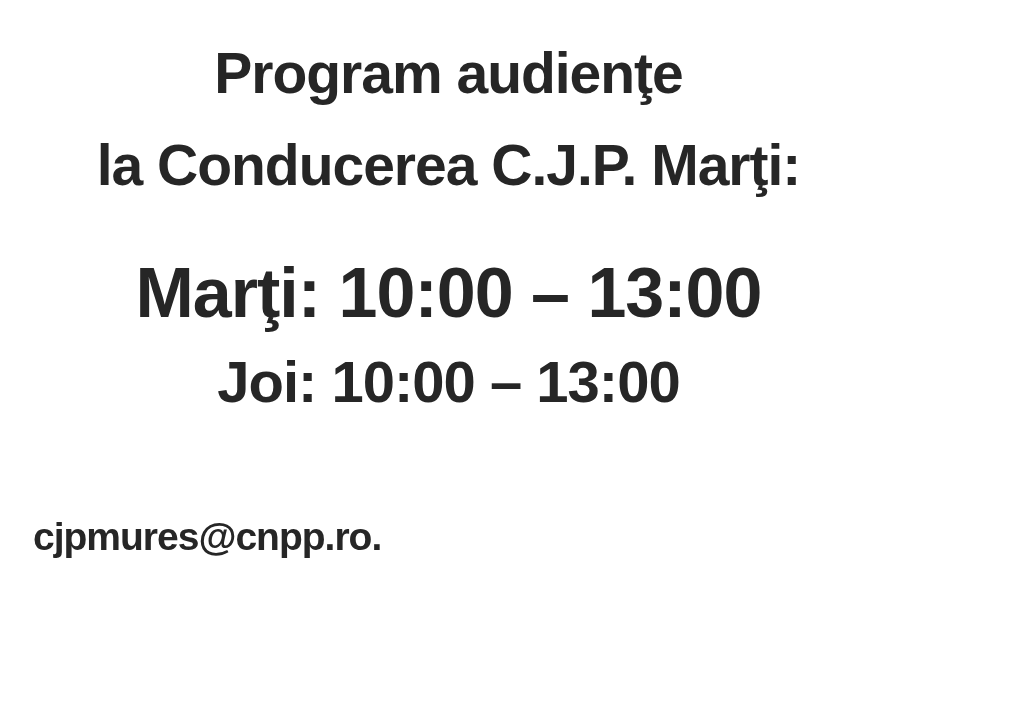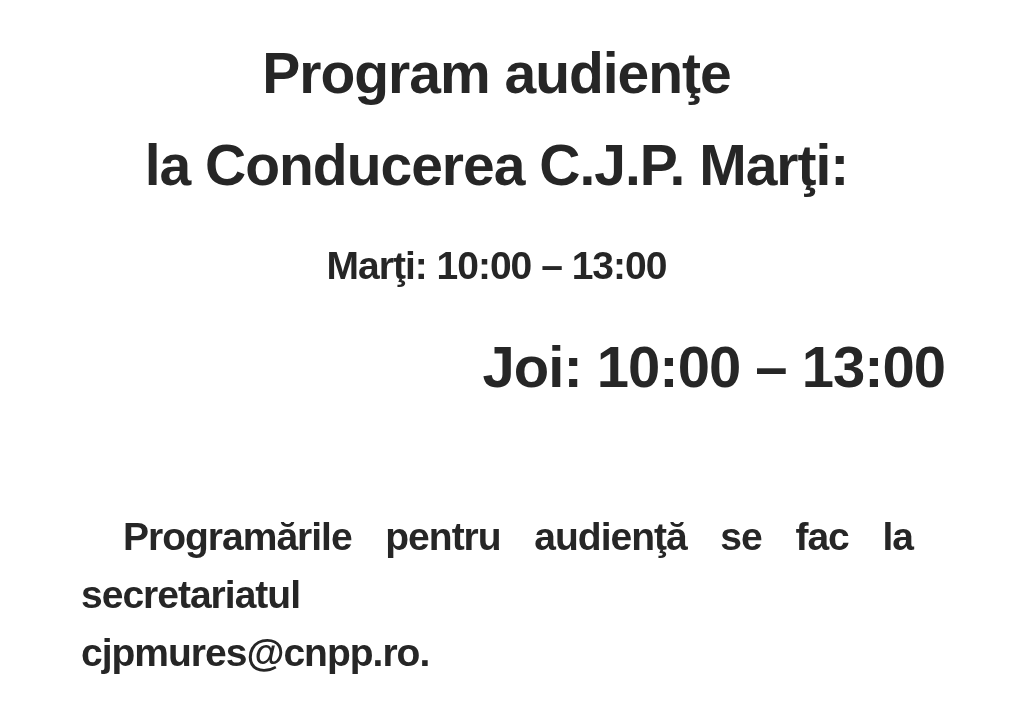--- a/index.html
+++ b/index.html
@@ -9,37 +9,36 @@
   }
   .page {
     position: relative;
     width: 897px;
     height: 724px;
     background: var(--paper, #ffffff);
     overflow: hidden;
     font-family: "Liberation Sans", "DejaVu Sans", sans-serif;
     font-weight: 700;
     color: var(--ink, #262626);
-    margin-left: 48px;
     -webkit-font-smoothing: antialiased;
   }
   .center-line {
     position: absolute;
     left: 0;
     right: 0;
     text-align: center;
     font-size: 57px;
     letter-spacing: -1px;
     line-height: 1.1;
     white-space: nowrap;
   }
   .title-line-1 { top: 42px; }
   .title-line-2 { top: 134px; }
-  .schedule-line-1 { top: 245px; font-size: 39px; }
-  .schedule-line-2 { top: 335px; font-size: 58px; text-align: right; }
+  .schedule-line-1 { top: 255px; font-size: 70px; }
+  .schedule-line-2 { top: 350px; font-size: 58px; }
   .body-paragraph {
     position: absolute;
     top: 508px;
     left: 33px;
     right: 32px;
     font-size: 39px;
     letter-spacing: -1px;
     line-height: 58px;
   }
   .body-line {
@@ -61,17 +60,16 @@
 
   <div class="center-line title-line-1">Program audienţe</div>
 
   <div class="center-line title-line-2">la Conducerea C.J.P. Marţi:</div>
 
   <div class="center-line schedule-line-1">Marţi: 10:00 – 13:00</div>
 
   <div class="center-line schedule-line-2">Joi: 10:00 – 13:00</div>
 
   <div class="body-paragraph">
-    <div class="body-line indented">Programările pentru audienţă se fac la secretariatul</div>
     <div class="body-line last">cjpmures@cnpp.ro.</div>
   </div>
 
 </div>
 
 </body></html>

